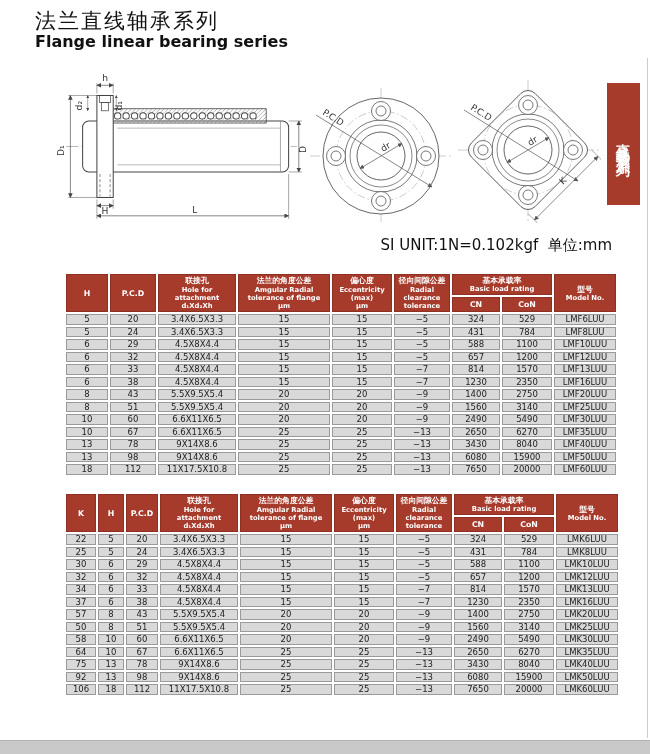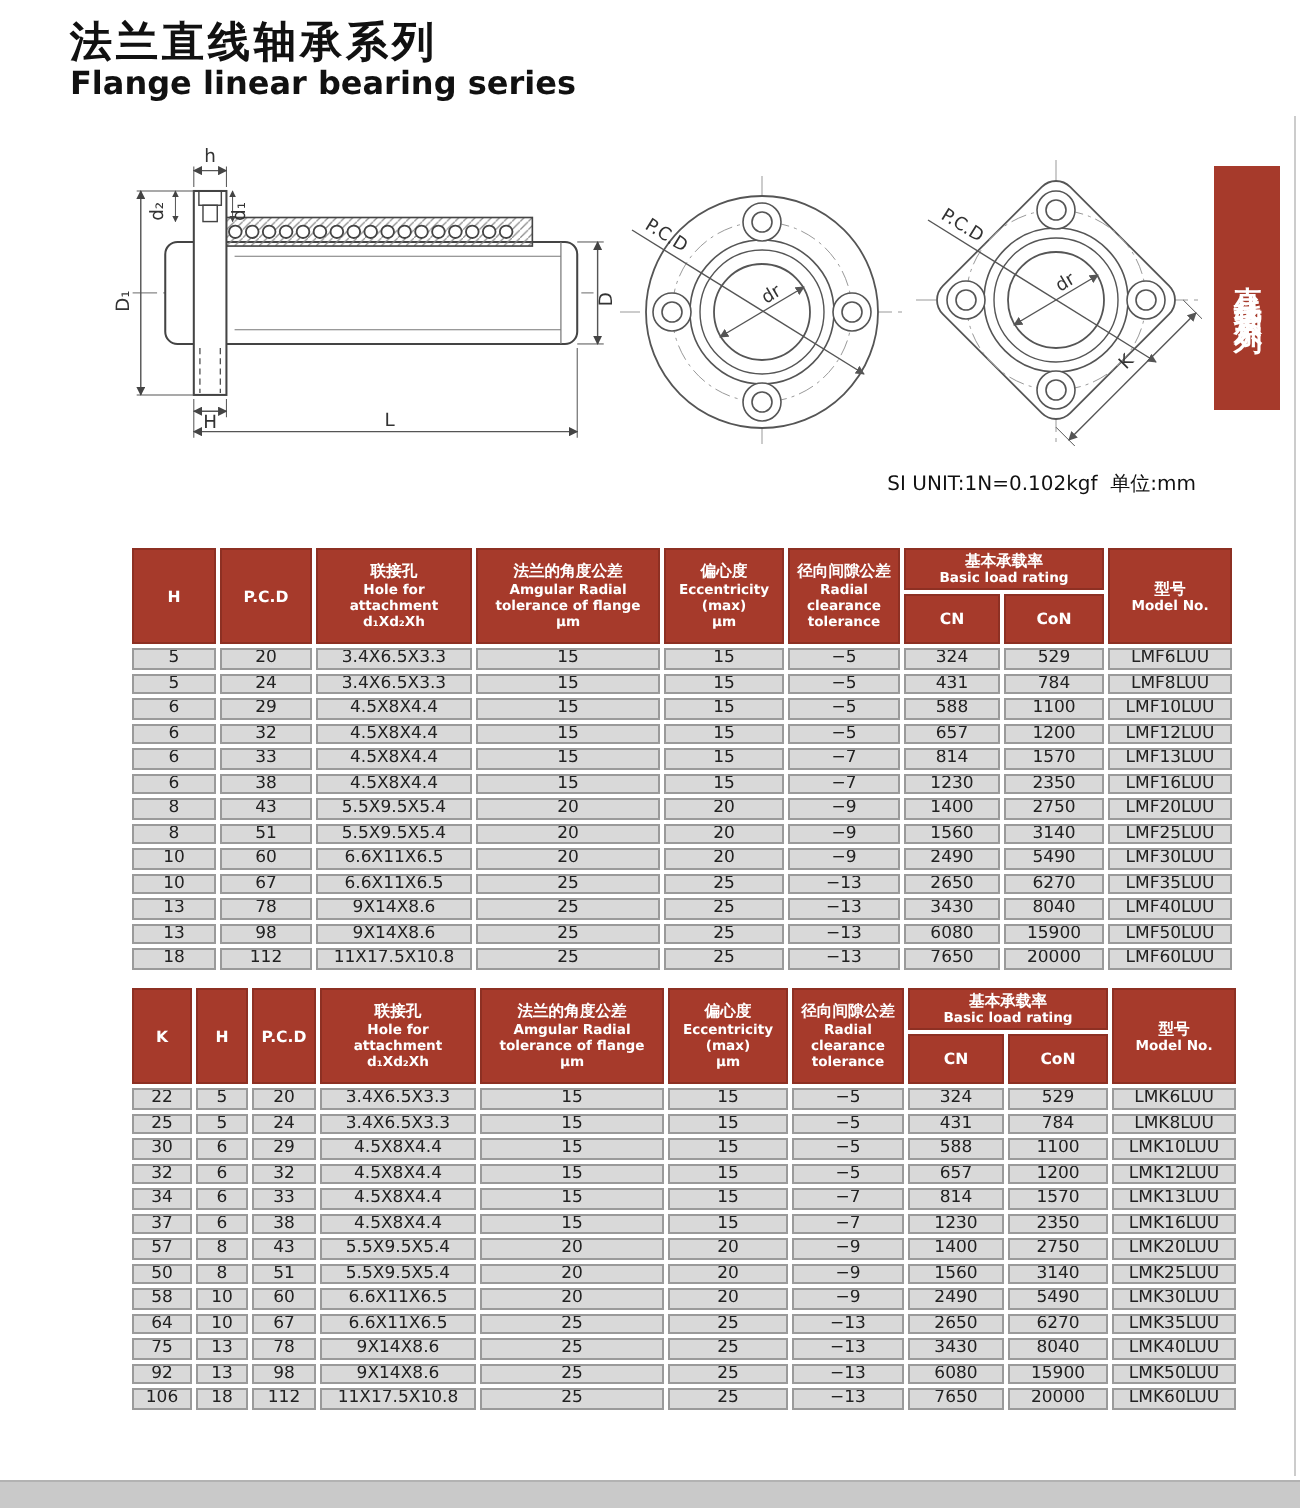--- a/index.html
+++ b/index.html
@@ -1,50 +1,50 @@
 <!DOCTYPE html>
 <html style="--red: #a63a2b; --gray: #d9d9d9;"><head>
 <meta charset="utf-8">
 <style>
   *{margin:0;padding:0;box-sizing:border-box}
   html,body{width:650px;height:754px}
   body{
     position:relative;background:#fff;overflow:hidden;
     font-family:"DejaVu Sans","Liberation Sans",sans-serif;color:#111;
   }
-  .title-zh{position:absolute;left:35px;top:7px;font-size:21px;font-weight:bold;letter-spacing:2px}
+  .title-zh{position:absolute;left:35px;top:7px;font-size:21px;font-weight:normal;letter-spacing:2px}
   .title-en{position:absolute;left:35px;top:32px;font-size:16px;font-weight:bold}
   .side-banner{
     position:absolute;left:607px;top:83px;width:33px;height:122px;
     background:var(--red,#a63a2b);color:#fff;
     writing-mode:vertical-rl;text-orientation:upright;
     font-size:14px;font-weight:bold;letter-spacing:4px;
     display:flex;align-items:center;justify-content:center;
   }
   .edge-line{position:absolute;left:647px;top:58px;width:1px;height:680px;background:#ccc}
-  .units{position:absolute;right:52px;top:236px;text-align:right;font-size:10px;line-height:1.3;font-weight:500}
+  .units{position:absolute;right:38px;top:236px;text-align:right;font-size:15px;line-height:1.3;font-weight:500}
   .units div{white-space:pre}
   .drawing{position:absolute}
   #drawing-side{left:52px;top:70px;width:255px;height:155px}
   #drawing-round{left:306px;top:84px;width:150px;height:140px}
   #drawing-square{left:450px;top:78px;width:162px;height:152px}
   svg text{font-family:"DejaVu Sans","Liberation Sans",sans-serif;font-size:9px;fill:#333}
   table{
     position:absolute;left:64px;width:538px;table-layout:fixed;
     border-collapse:separate;border-spacing:2px;
   }
   #table1{top:272px}
   #table2{top:492px}
   th{
     background:var(--red,#a63a2b);color:#fff;border:1px solid #8d3023;
     vertical-align:middle;padding:1px 0;font-weight:normal;margin-left:43px;
   }
   th div{font-size:6.8px;line-height:1.18;text-align:center;font-weight:bold}
   th div:first-child{font-size:7.8px;font-weight:bold}
-  tr.subhead th{height:25px}
+  tr.subhead th{height:15px}
   td{
     background:var(--gray,#d9d9d9);border:1px solid #9a9a9a;
     font-size:8.5px;height:9px;line-height:1;text-align:center;
     color:#222;padding:0 1px;white-space:nowrap;overflow:hidden;
   }
   .bottom-strip{position:absolute;left:0;top:740px;width:650px;height:14px;background:#c9c9c9;border-top:1px solid #b2b2b2}
 </style>
 </head>
 <body>
 

